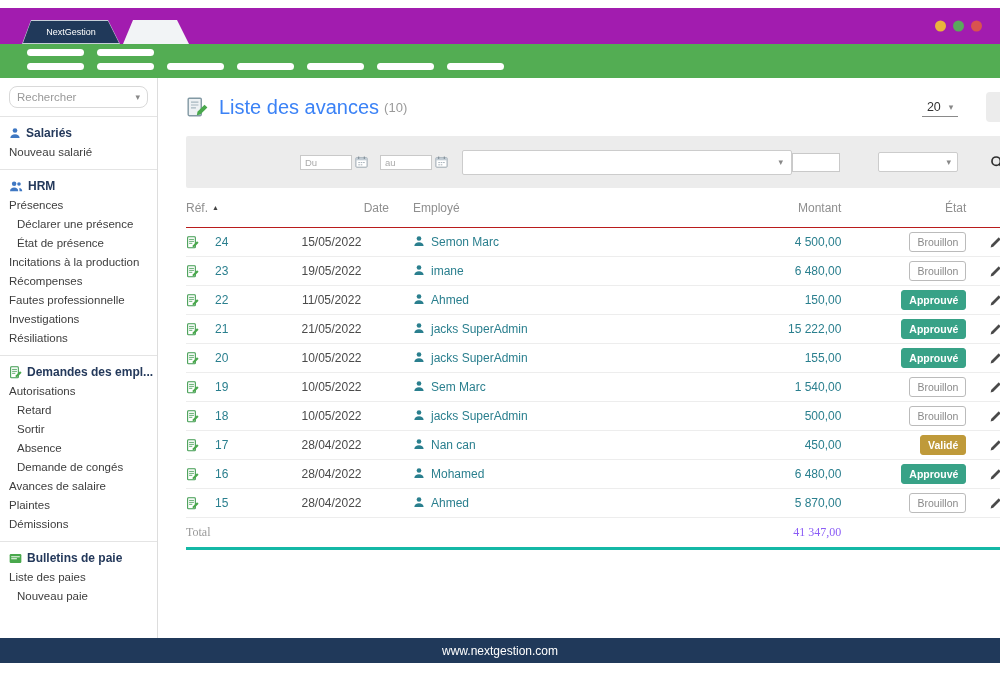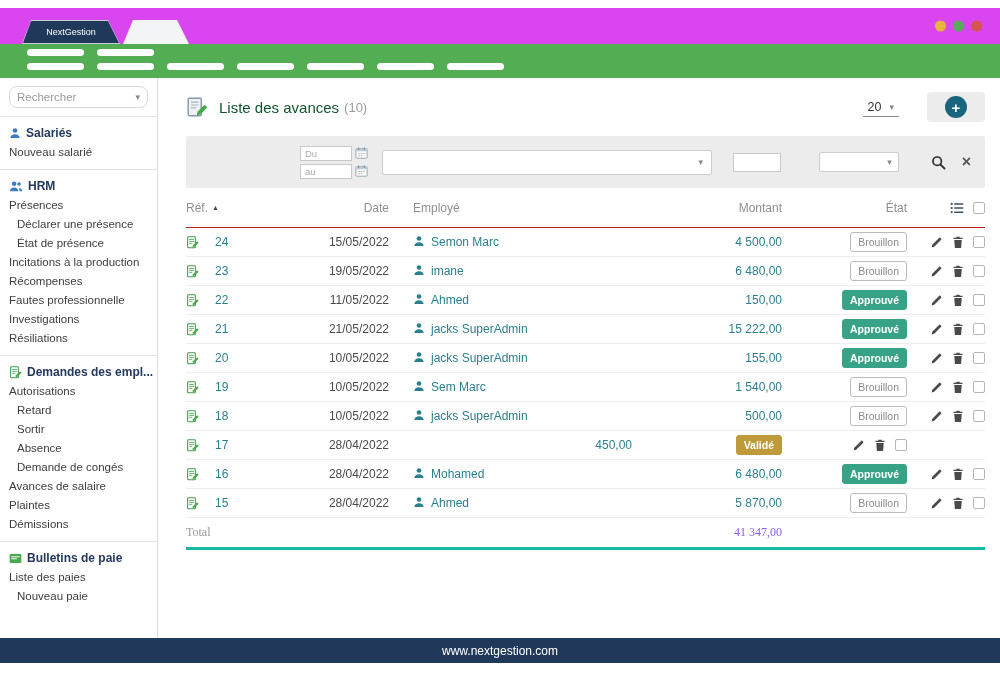--- a/index.html
+++ b/index.html
@@ -6,21 +6,21 @@
   html,body { margin:0; padding:0; }
   body {
     width:1000px; height:679px; overflow:hidden; background:#fff;
     font-family:"Liberation Sans","DejaVu Sans",sans-serif;
   }
   .window { display:flex; flex-direction:column; height:679px; }
   .top-strip { height:8px; background:#fff; }
   .bottom-strip { height:16px; background:#fff; }
 
   
-  .titlebar { height:36px; background:#d946ef; display:flex; align-items:flex-end; position:relative; }
+  .titlebar { height:36px; background:#a21caf; display:flex; align-items:flex-end; position:relative; }
   .tab-outer { margin-left:22px; width:98px; height:24px; position:relative;
     clip-path:polygon(0 100%,9px 0,calc(100% - 12px) 0,100% 100%); background:#c6cfd8; }
   .tab-inner { position:absolute; inset:1px; clip-path:polygon(0 100%,8px 0,calc(100% - 11px) 0,100% 100%);
     background:#20395a; display:flex; align-items:center; justify-content:center; }
   .tab-title { color:#fff; font-size:9px; }
   .tab-ghost { width:66px; height:24px; margin-left:3px;
     clip-path:polygon(0 100%,10px 0,calc(100% - 12px) 0,100% 100%); background:#f2f4f6; }
   .controls { position:absolute; right:18px; top:50%; transform:translateY(-50%); display:flex; gap:7px; }
   .dot { width:11px; height:11px; border-radius:50%; display:inline-block; }
 
@@ -41,34 +41,34 @@
     color:#24395b; font-weight:bold; font-size:12px; white-space:nowrap; }
   .sb-ic { display:flex; }
   .sb-item { padding:2.5px 9px; line-height:14px; white-space:nowrap; overflow:hidden; }
   .sb-item.ind { padding-left:17px; }
 
   .main { flex:1; padding:10px 15px 0 28px; }
 
   
   .page-header { display:flex; align-items:center; margin-top:4px; }
   .page-icon { margin-right:9px; display:flex; }
-  .page-title { color:#14532d; font-size:15px; }
+  .page-title { color:#3b82f6; font-size:20px; }
   .page-count { color:#9a9a9a; font-size:13px; margin-left:5px; }
   .ph-right { margin-left:auto; display:flex; align-items:center; gap:28px; }
   .page-size { display:flex; align-items:center; gap:8px; border-bottom:1px solid #8a8a8a;
     padding:2px 5px; font-size:12.5px; color:#333; }
   .add-wrap { width:58px; height:30px; background:#ececec; border-radius:4px;
     display:flex; align-items:center; justify-content:center; }
   .add-circle { width:22px; height:22px; border-radius:50%; background:#19657e; color:#fff;
     display:flex; align-items:center; justify-content:center; font-size:15px; font-weight:bold; line-height:1; }
 
   
   .filter-bar { margin-top:14px; background:#ececec; border-radius:2px; height:52px;
     display:flex; align-items:center; padding:0 10px; }
-  .date-group { margin-left:104px; display:flex; flex-direction:column; gap:3px; }
+  .date-group { margin-left:104px; display:flex; flex-direction:row; gap:12px; }
   .date-line { display:flex; align-items:center; gap:3px; }
   .date-input { width:52px; height:15px; border:1px solid #c9c9c9; font-size:9.5px;
     padding:0 4px; color:#555; background:#fff; font-family:inherit; }
   .date-input::placeholder { color:#aaa; }
   .cal-btn, .act, .search-btn { display:flex; }
   .emp-select { margin-left:14px; width:330px; height:25px; background:#fff; border:1px solid #ccc;
     border-radius:2px; display:flex; align-items:center; justify-content:flex-end; padding:0 8px; }
   .amount-input { margin-left:auto; width:48px; height:19px; border:1px solid #c9c9c9; background:#fff; }
   .status-select { margin-left:38px; width:80px; height:20px; background:#fff; border:1px solid #ccc;
     border-radius:2px; display:flex; align-items:center; justify-content:flex-end; padding:0 6px; }
@@ -79,21 +79,21 @@
   .thead-row, .trow, .total-row { display:grid; grid-template-columns:88px 115px 1fr 150px 125px 78px;
     align-items:center; }
   .thead-row { height:40px; color:#8f8f8f; font-size:12px; border-bottom:1px solid #b91c1c; }
   .th.ref { display:flex; align-items:center; gap:4px; }
   .sort-arrow { font-size:7px; color:#444; }
   .th.date, .th.amt, .th.status { text-align:right; }
   .th.emp { padding-left:24px; }
   .th.actions, .td.actions { display:flex; justify-content:flex-end; align-items:center; gap:9px; }
   .trow { height:29px; border-bottom:1px solid #ededed; font-size:12px; }
   .td.ref { display:flex; align-items:center; gap:16px; color:#2a7f8e; }
-  .td.date { text-align:right; color:#4a4a4a; }
+  .td.date { text-align:center; color:#4a4a4a; }
   .td.emp { padding-left:24px; display:flex; gap:6px; color:#2a7f8e; }
   .td.amt { text-align:right; color:#2a7f8e; }
   .td.status { text-align:right; }
   .badge { display:inline-block; padding:2.5px 7px; border-radius:3px; font-size:10.5px; line-height:1.2; }
   .b-draft { background:#fff; border:1px solid #bbb; color:#8a8a8a; }
   .b-approved { background:#38a287; border:1px solid #38a287; color:#fff; font-weight:bold; }
   .b-valid { background:#bf9a3a; border:1px solid #bf9a3a; color:#fff; font-weight:bold; }
   .checkbox { width:12px; height:12px; border:1px solid #b5b5b5; border-radius:2px; background:#fff; display:inline-block; }
   .total-row { height:32px; font-size:12px; border-bottom:3px solid #14b8a6;font-family:Liberation Serif, serif; }
   .total-label { grid-column:1; color:#999; }
@@ -584,20 +584,29 @@
          <span class="act">
                   <svg width="13" height="13" viewBox="0 0 16 16">
                     <rect x="2" y="1" width="9.5" height="13.5" rx="1" fill="#fff" stroke="#3f9b4f" stroke-width="1.3"></rect>
                     <path d="M4.3 4.2h5M4.3 6.6h5M4.3 9h3" stroke="#3f9b4f" stroke-width="1" stroke-linecap="round"></path>
                     <path d="M8.6 11.4l5-5 1.9 1.9-5 5-2.5.6z" fill="#49a84c"></path>
                   </svg>
                 </span>
          <span>17</span>
        </div>
        <div class="td date">28/04/2022</div>
+       <div class="td emp">
+         <span class="act">
+                  <svg width="12" height="12" viewBox="0 0 16 16">
+                    <circle cx="8" cy="4.6" r="3.1" fill="#2a7f8e"></circle>
+                    <path d="M1.8 14.8c0-3.5 2.8-5.3 6.2-5.3s6.2 1.8 6.2 5.3z" fill="#2a7f8e"></path>
+                  </svg>
+                </span>
+         <span>Nan can</span>
+       </div>
        <div class="td amt">450,00</div>
        <div class="td status">
          <span class="badge b-valid">Validé</span>
        </div>
        <div class="td actions">
          <span class="act">
                   <svg width="13" height="13" viewBox="0 0 16 16">
                     <path d="M2 14l.8-3.2L11.4 2.2c.3-.3.8-.3 1.1 0l1.3 1.3c.3.3.3.8 0 1.1L5.2 13.2 2 14z" fill="#4a4a4a"></path>
                   </svg>
                 </span>

